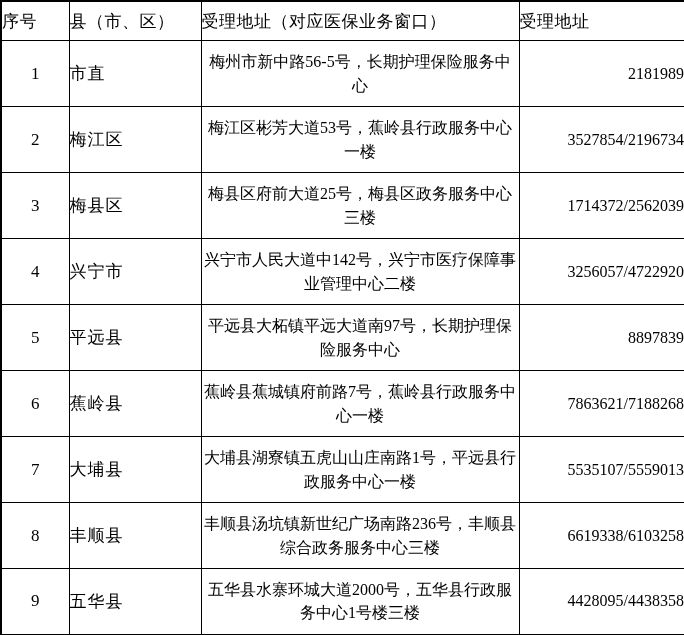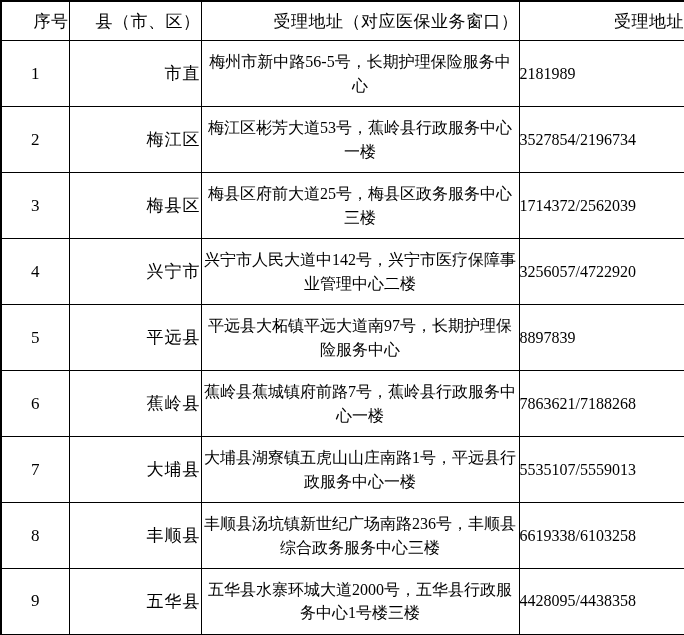--- a/index.html
+++ b/index.html
@@ -28,50 +28,50 @@
   table.contact-table th {
     border: 1px solid #000000;
     padding: 0;
     vertical-align: middle;
     font-weight: normal;
   }
   thead th {
     height: 38px;
     font-size: 17px;
     font-weight: bold;
-    text-align: right;
+    text-align: left;
     letter-spacing: 0.5px;
   }
   col.c-index { width: 68px; }
   col.c-region { width: 132px; }
   col.c-address { width: 318px; }
   col.c-phone { width: 166px; }
 
   tbody tr { height: 66px; }
 
   td.idx {
     text-align: center;
     font-size: 17px;
   }
   td.region {
-    text-align: right;
+    text-align: left;
     font-size: 17px;
     letter-spacing: 1px;
   }
   td.addr {
     font-size: 16px;
     line-height: 1.45;
     padding: 4px 6px 4px 8px;
     text-align: center;
     word-break: break-all;
   }
   td.phone {
     font-size: 16px;
     padding: 4px 4px 4px 6px;
-    text-align: left;
+    text-align: right;
     word-break: break-all;
   }
 </style>
 </head>
 <body>
 
 <div class="table-wrap">
   <table class="contact-table">
     <colgroup>
       <col class="c-index">

